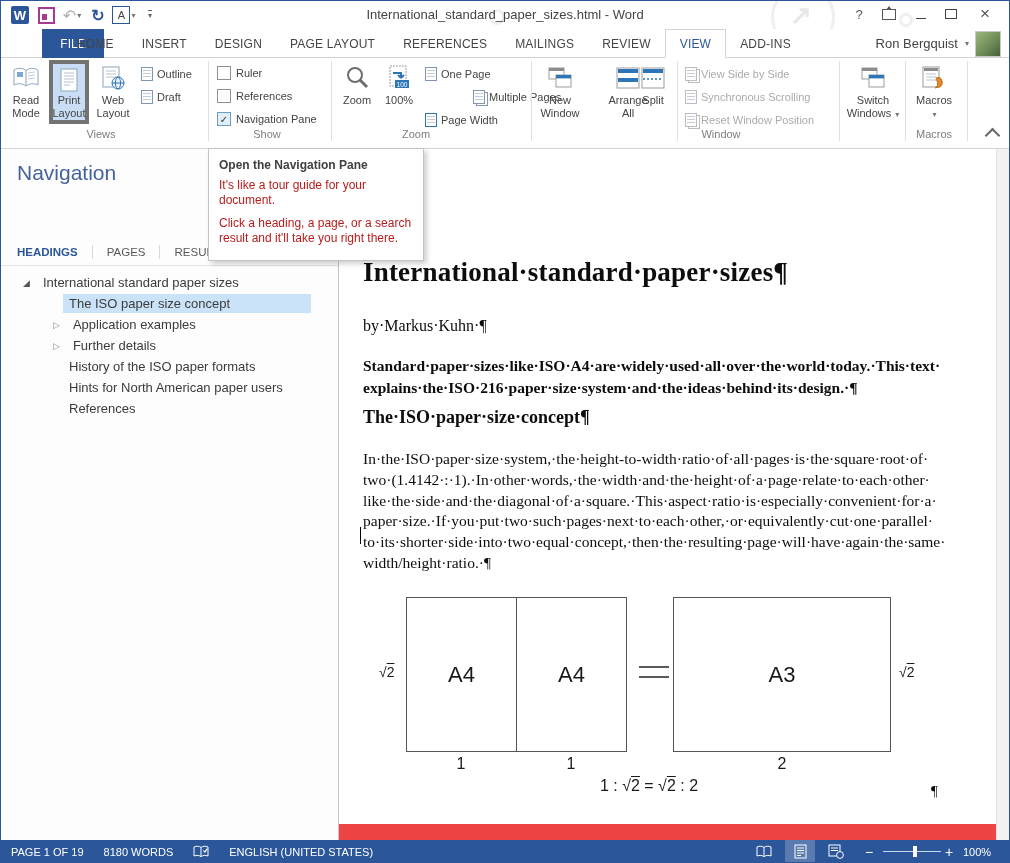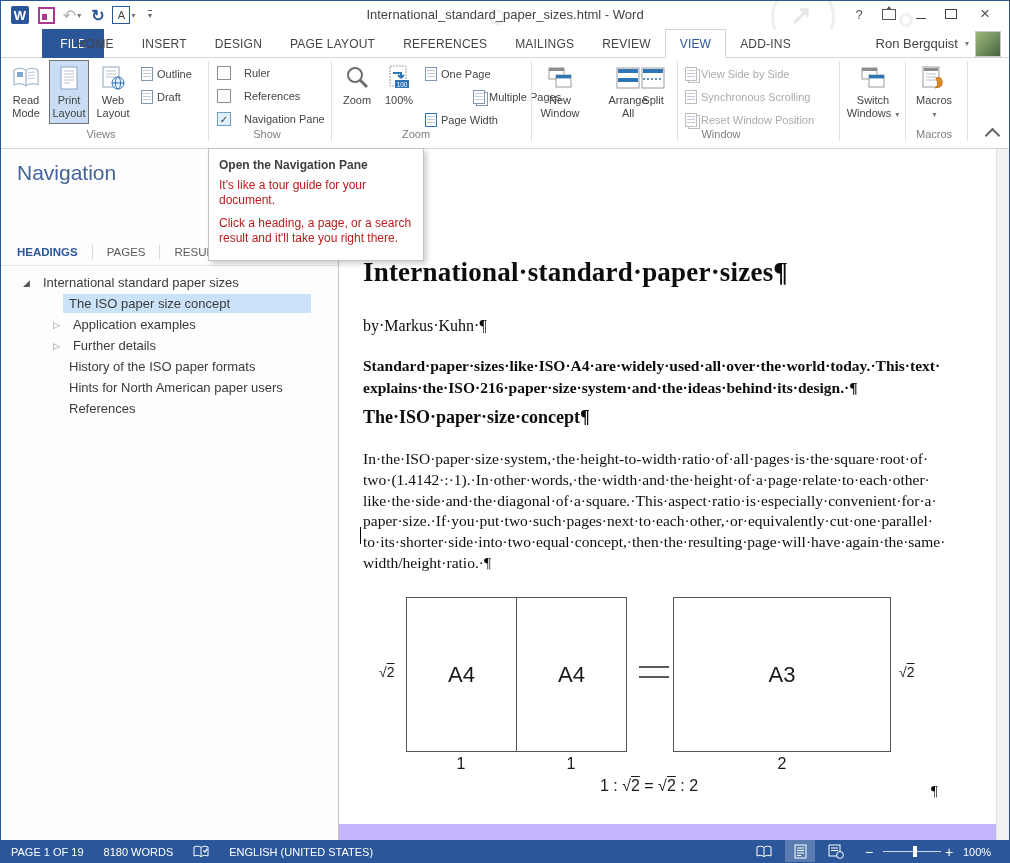--- a/index.html
+++ b/index.html
@@ -36,26 +36,26 @@
   .rtab.active{background:#fff;color:#2b579a;border:1px solid #d4d4d4;border-bottom:1px solid #fff;height:29px;box-sizing:border-box;}
   #user-area{position:absolute;right:8px;top:0;height:29px;display:flex;align-items:center;gap:6px;}
   #user-name{font-size:13px;color:#444;}
   #avatar{width:24px;height:24px;background:linear-gradient(135deg,#9db77c 0%,#6f8d59 55%,#45603c 100%);border:1px solid #c9c9c9;}
   
   #ribbon{position:absolute;left:0;top:57px;width:1008px;height:91px;background:#fff;border-bottom:1px solid #d4d4d4;box-sizing:border-box;}
   .gsep{position:absolute;top:3px;height:80px;width:1px;background:#e0e0e0;}
   .glabel{position:absolute;top:70px;font-size:11px;color:#7e7e7e;text-align:center;}
   .rbtn{position:absolute;top:2px;height:64px;display:flex;flex-direction:column;align-items:center;
         font-size:11px;color:#444;text-align:center;padding-top:3px;box-sizing:border-box;border:1px solid transparent;}
-  .rbtn.sel{background:#c9def5;border:1px solid #737373;}
+  .rbtn.sel{background:#c9def5;border:4px solid #737373;justify-content:space-between;}
   .ricon{height:28px;display:flex;align-items:center;justify-content:center;margin-bottom:2px;}
   .rlbl{line-height:13px;}
   .sbtn{position:absolute;height:20px;display:flex;align-items:center;gap:4px;font-size:11px;color:#444;white-space:nowrap;}
   .sbtn.disabled{color:#ababab;}
-  .chk{position:absolute;display:flex;align-items:center;gap:13px;font-size:11px;color:#444;white-space:nowrap;}
+  .chk{position:absolute;display:flex;align-items:center;gap:5px;font-size:11px;color:#444;white-space:nowrap;}
   .cbox{width:12px;height:12px;border:1px solid #8f8f8f;background:#fff;display:flex;align-items:center;justify-content:center;font-size:10px;color:#333;}
   .pg{width:12px;height:14px;border:1px solid #8096b3;background:#fff;box-sizing:border-box;
       background-image:repeating-linear-gradient(#fff 0 2px,#c3cbd8 2px 3px);background-clip:content-box;padding:2px 1px;}
   .pg2{box-shadow:3px 2px 0 -1px #fff,3px 2px 0 0 #8096b3;}
   .caret{position:absolute;width:9px;height:9px;border-left:2px solid #666;border-top:2px solid #666;transform:rotate(45deg);}
   
   #navpane{position:absolute;left:0;top:148px;width:338px;height:691px;background:#fdfdfd;border-right:1px solid #c6c6c6;box-sizing:border-box;}
   #nav-title{position:absolute;left:16px;top:12px;font-size:21px;color:#44639a;}
   #nav-search{position:absolute;left:14px;top:51px;width:296px;height:24px;border:1px solid #ababab;font-size:13px;color:#444;padding:0 6px;font-family:"Liberation Sans",sans-serif;}
   #nav-search::placeholder{color:#767676;}
@@ -69,21 +69,21 @@
   .titem .lab{padding:2px 6px;}
   .titem.sel .lab{background:#cbe3f8;}
   .exp-open{color:#555;font-size:9px;margin-right:7px;}
   .exp-closed{color:#8a8a8a;font-size:9px;margin-right:7px;}
   
   #tooltip{position:absolute;left:207px;top:147px;width:216px;height:113px;background:#fff;border:1px solid #c3c3c3;
            box-shadow:3px 3px 5px rgba(0,0,0,.18);z-index:20;padding:9px 10px;box-sizing:border-box;}
   #tooltip .tt-title{font-size:12px;font-weight:bold;color:#404040;margin-bottom:6px;}
   #tooltip .tt-line{font-size:12px;color:#b91c1c;line-height:15px;min-height:8px;}
   
-  #docarea{position:absolute;left:338px;top:148px;width:672px;height:691px;background:#c4b5fd;}
+  #docarea{position:absolute;left:338px;top:148px;width:672px;height:691px;background:#ef4444;}
   #page{position:absolute;left:0;top:0;width:657px;height:675px;background:#fff;font-family:"Liberation Serif",serif;color:#0d0d0d;}
   #vscroll{position:absolute;left:657px;top:0;width:14px;height:691px;background:#f2f2f2;border-left:1px solid #e3e3e3;box-sizing:border-box;}
   #doc-h1{position:absolute;left:24px;top:108px;font-size:27px;font-weight:bold;letter-spacing:.2px;}
   #doc-byline{position:absolute;left:24px;top:168px;font-size:16px;}
   #doc-intro{position:absolute;left:24px;top:206px;font-size:15.5px;font-weight:bold;line-height:22px;width:600px;}
   #doc-h2{position:absolute;left:24px;top:258px;font-size:18px;font-weight:bold;}
   #doc-body{position:absolute;left:24px;top:300px;font-size:15.5px;line-height:20.8px;width:600px;}
   #cursor{position:absolute;left:21px;top:378px;width:1px;height:17px;background:#000;}
   .dline{white-space:nowrap;}
   

